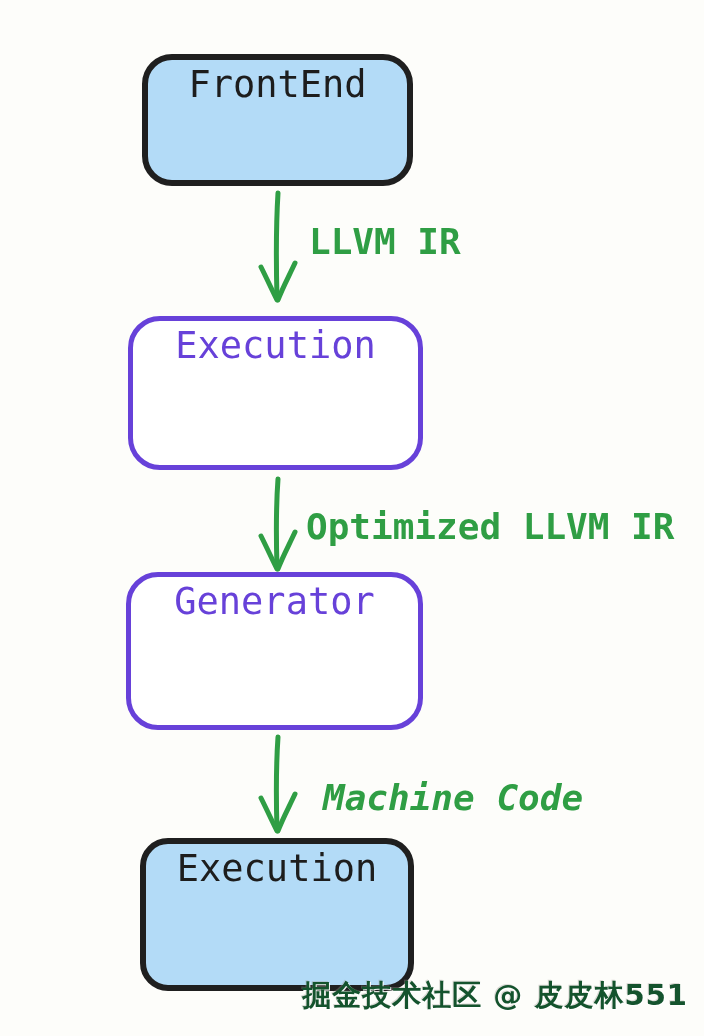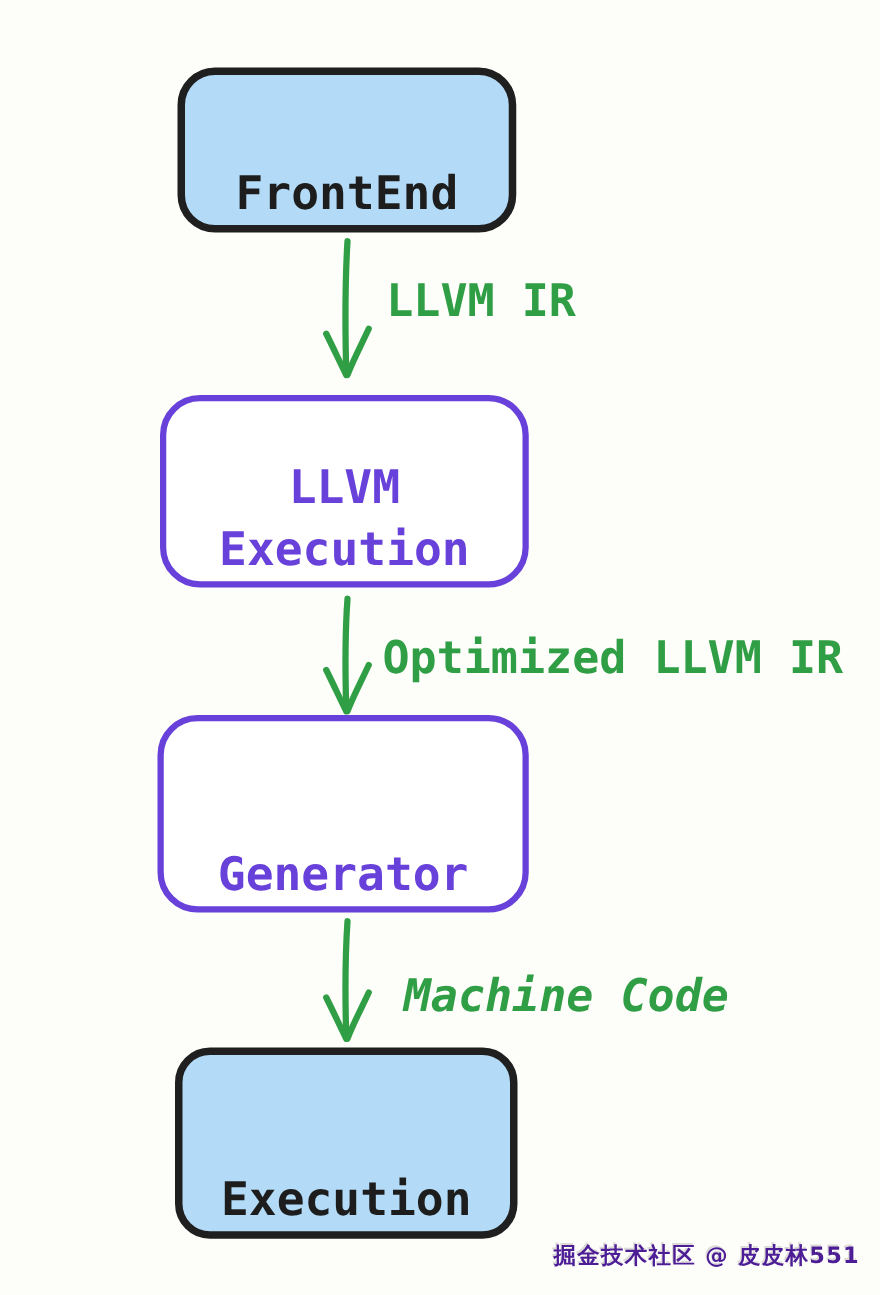--- a/index.html
+++ b/index.html
@@ -11,23 +11,23 @@
     position: relative;
   }
   .canvas { position: absolute; left: 0; top: 0; width: 704px; height: 1036px; }
 
   .node {
     position: absolute;
     box-sizing: border-box;
     display: flex;
     flex-direction: column;
     align-items: center;
-    justify-content: flex-end;
+    justify-content: flex-start;
     text-align: center;
-    font-weight: 700;
+    font-weight: 400;
     line-height: 1.35;
   }
   .node.blue {
     background: #b3dbf7;
     border: 6px solid #1f1f1f;
     color: #1d1d1d;
     border-radius: 30px;
     font-size: 37px;
   }
   .node.purple {
@@ -57,23 +57,23 @@
     text-align: right;
   }
   #edge-label-1 { left: 309px; top: 221px; }
   #edge-label-2 { left: 306px; top: 506px; }
   #edge-label-3 { left: 323px; top: 777px; font-style: italic; }
 
   .watermark {
     position: absolute;
     right: 16px; bottom: 20px;
     font-family: "DejaVu Sans", "Liberation Sans", sans-serif;
-    font-size: 18px;
+    font-size: 29px;
     font-weight: 700;
-    color: #4c1d95;
+    color: #14532d;
     text-shadow: 1px 1px 0 rgba(255,255,255,0.95), -1px -1px 0 rgba(160,155,148,0.35);
     letter-spacing: 1px;
     white-space: nowrap;
   }
 </style>
 </head>
 <body>
 
 <div class="canvas">
 
@@ -82,21 +82,20 @@
   </div>
 
   <svg class="arrow" id="arrow-1" width="52" height="115" viewBox="0 0 52 115">
     <path d="M27 3 C25 35 25 70 26 109" fill="none" stroke-width="5" stroke-linecap="round" stroke="#2f9e44"></path>
     <path d="M10 77 C16 89 21 100 26 110" fill="none" stroke-width="5" stroke-linecap="round" stroke="#2f9e44"></path>
     <path d="M44 73 C38 86 31 99 27 110" fill="none" stroke-width="5" stroke-linecap="round" stroke="#2f9e44"></path>
   </svg>
   <div class="edge-label" id="edge-label-1">LLVM IR</div>
 
   <div class="node purple" id="node-optimizer">
-    <span>LLVM</span>
     <span>Execution</span>
   </div>
 
   <svg class="arrow" id="arrow-2" width="52" height="98" viewBox="0 0 52 98">
     <path d="M27 3 C25 30 25 58 26 92" fill="none" stroke-width="5" stroke-linecap="round" stroke="#2f9e44"></path>
     <path d="M10 60 C16 72 21 83 26 93" fill="none" stroke-width="5" stroke-linecap="round" stroke="#2f9e44"></path>
     <path d="M44 56 C38 69 31 82 27 93" fill="none" stroke-width="5" stroke-linecap="round" stroke="#2f9e44"></path>
   </svg>
   <div class="edge-label" id="edge-label-2">Optimized LLVM IR</div>
 

